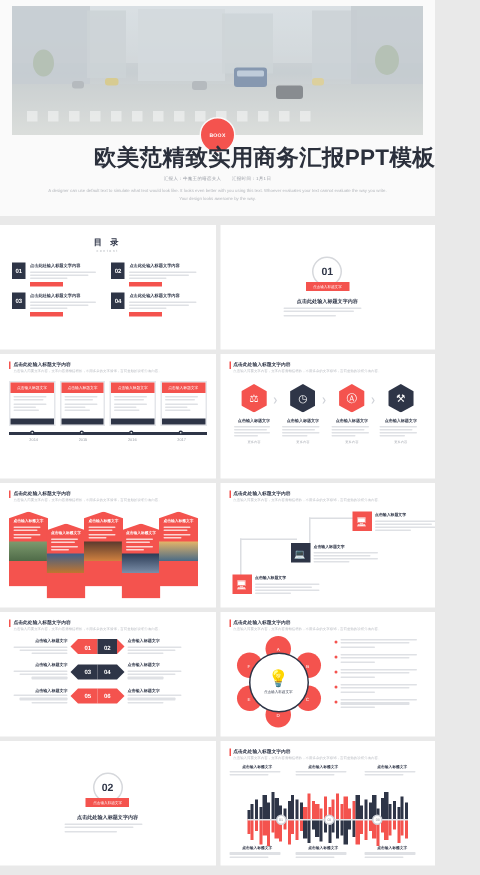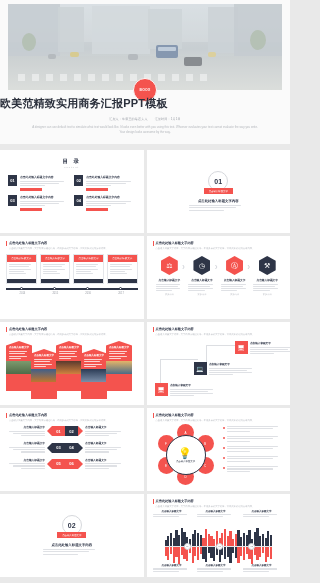--- a/index.html
+++ b/index.html
@@ -47,22 +47,22 @@
 
   .logo-circle {
     position:absolute; left:50%; top:78px; transform:translateX(-50%);
     width:24px; height:24px; border-radius:50%;
     background:#f4534e; color:#fff;
     display:flex; align-items:center; justify-content:center;
     font-size:3.4px; letter-spacing:.2px; font-weight:bold;
     border:1.6px solid #fafafa;
   }
   .hero-title {
-    position:absolute; top:96px; left:0; width:100%; text-align:left;
-    font-size:11px; font-weight:bold; color:#2b303c; letter-spacing:.2px;
+    position:absolute; top:96px; left:0; width:100%; text-align:right;
+    font-size:15px; font-weight:bold; color:#2b303c; letter-spacing:.2px;
   }
   .hero-meta {
     position:absolute; top:117px; left:0; width:100%; text-align:center;
     font-size:3px; color:#9a9ea6; letter-spacing:.2px;
   }
   .hero-meta span { margin:0 3px; }
   .hero-sub {
     position:absolute; top:125px; left:30px; width:230px; text-align:center;
     font-size:2.9px; line-height:1.55; color:#b5b8bd;
   }

